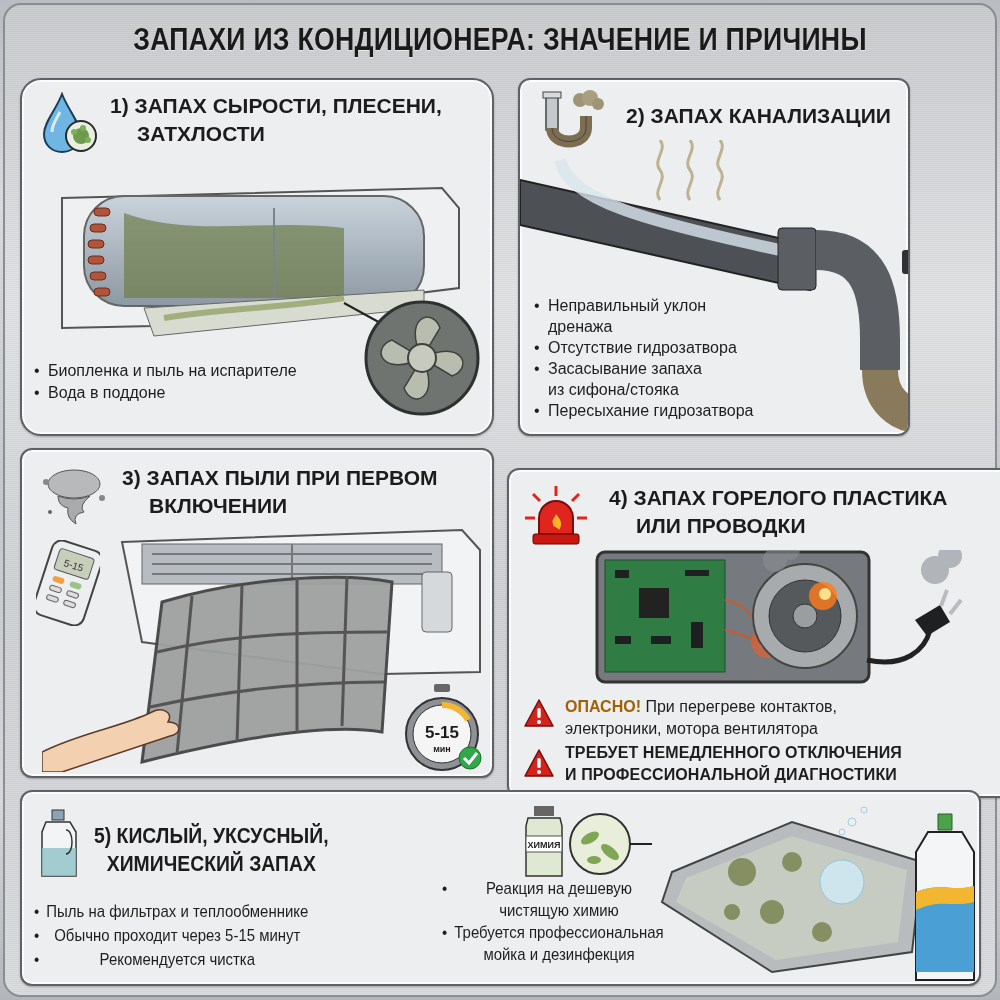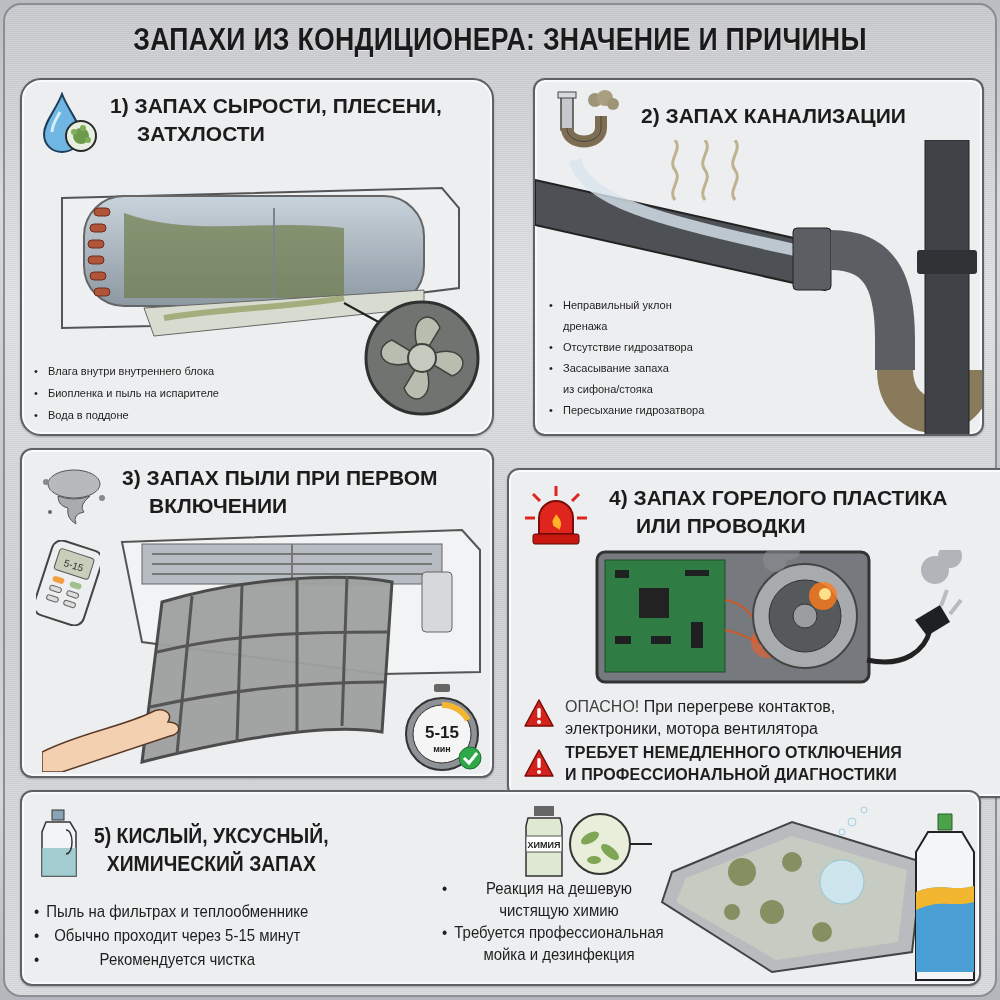--- a/index.html
+++ b/index.html
@@ -21,38 +21,38 @@
     transform: scaleX(0.86); transform-origin: center;
     text-shadow: 0 1px 0 rgba(255,255,255,0.6);
   }
   .panel {
     position: absolute; background: #eceef0;
     border: 2px solid #5e6165; border-radius: 12px;
     box-shadow: inset 0 0 0 2px #fafbfc, 0 1px 2px rgba(0,0,0,0.25);
     overflow: hidden;
   }
   #p1 { left: 20px; top: 78px; width: 474px; height: 358px; border-radius: 21px; }
-  #p2 { left: 533px; top: 78px; width: 451px; height: 358px; }
+  #p2 { left: 518px; top: 78px; width: 392px; height: 358px; }
   #p3 { left: 20px; top: 448px; width: 474px; height: 330px; }
   #p4 { left: 507px; top: 448px; width: 518px; height: 330px; margin-top: 20px; }
   #p5 { left: 20px; top: 790px; width: 961px; height: 196px; text-align: center; }
 
   .ptitle { position: absolute; font-weight: bold; font-size: 21px; color: #1c1c1c; line-height: 28px; white-space: nowrap; }
   .ptitle .l2 { display: block; padding-left: 27px; }
-  .bullets { position: absolute; list-style: none; font-size: 11px; color: #1e1e1e; line-height: 22px; }
+  .bullets { position: absolute; list-style: none; font-size: 16px; color: #1e1e1e; line-height: 22px; }
   .bullets li { position: relative; padding-left: 14px; }
   .bullets li::before { content: "\2022"; position: absolute; left: 0; top: 0; }
   .bullets li .cont { display: block; }
   .ill { position: absolute; }
 
   
   .warn { position: absolute; left: 14px; width: 450px; }
   .warn .tri { position: absolute; left: 0; top: 2px; }
   .warn .wtext { position: absolute; left: 42px; top: 0; font-size: 16px; line-height: 22px; color: #1e1e1e; white-space: nowrap; }
-  .danger-word { color: #404040; font-weight: normal; }
+  .danger-word { color: #a16207; font-weight: bold; }
   .warn-strong { font-weight: bold; font-size: 17.5px; letter-spacing: 0.1px; }
 
   
   .narrow { transform: scaleX(0.88); transform-origin: left top; }
 </style>
 </head>
 <body>
 
 <div class="frame"></div>
 <div class="title">ЗАПАХИ ИЗ КОНДИЦИОНЕРА: ЗНАЧЕНИЕ И ПРИЧИНЫ</div>
@@ -99,21 +99,20 @@
     <circle cx="60" cy="60" r="56" fill="#6f7470" stroke="#2e3130" stroke-width="3"></circle>
     <g fill="#b9bdb0" stroke="#3e423c" stroke-width="1.5">
       <path d="M60 60 C40 20 70 8 78 30 Z"></path>
       <path d="M60 60 C100 40 112 70 90 78 Z"></path>
       <path d="M60 60 C80 100 50 112 42 90 Z"></path>
       <path d="M60 60 C20 80 8 50 30 42 Z"></path>
     </g>
     <circle cx="60" cy="60" r="14" fill="#c7cabf" stroke="#3e423c" stroke-width="2"></circle>
   </svg>
   <ul class="bullets" style="left:12px;top:280px">
-    <li>Влага внутри внутреннего блока</li>
     <li>Биопленка и пыль на испарителе</li>
     <li>Вода в поддоне</li>
   </ul>
 </section>
 
 <section class="panel" id="p2">
   <svg class="ill" style="left:20px;top:8px" width="70" height="62" viewBox="0 0 70 62">
     <rect x="6" y="6" width="12" height="36" fill="#c5c9cd" stroke="#444" stroke-width="1.5"></rect>
     <rect x="3" y="4" width="18" height="6" fill="#d8dbde" stroke="#444"></rect>
     <path d="M12 40 C12 58 46 58 46 40 L46 28" stroke="#7d6e52" stroke-width="12" fill="none"></path>

